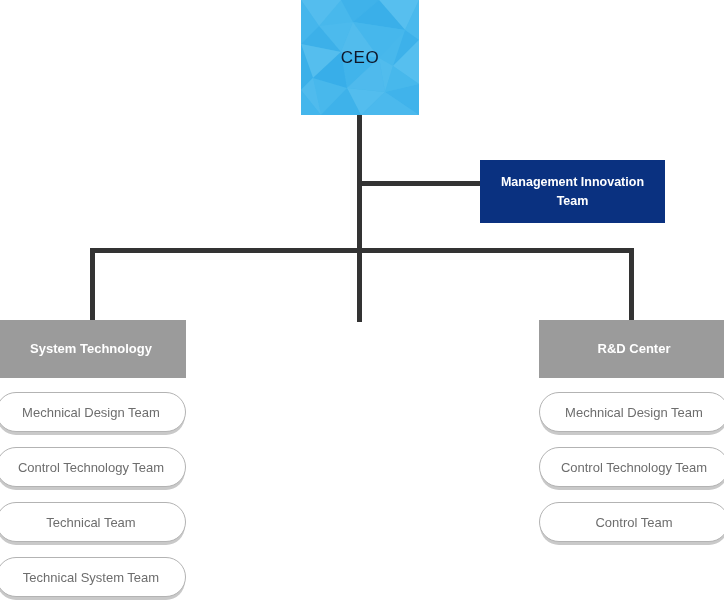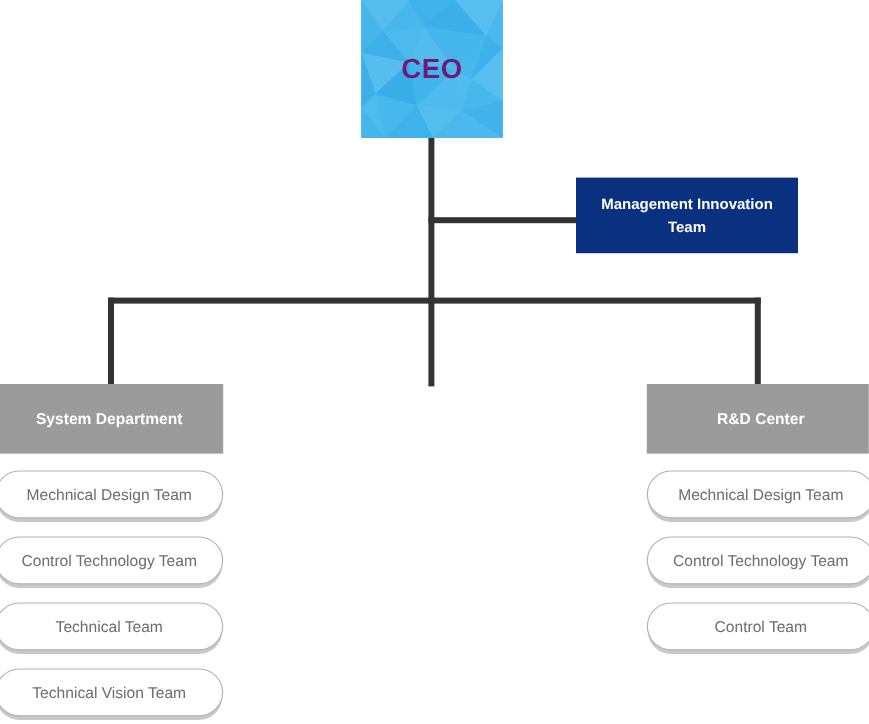--- a/index.html
+++ b/index.html
@@ -19,28 +19,28 @@
   .ceo-box{
     position:absolute;
     left:301px;top:0;width:118px;height:115px;
     background:#48b8ec;
     overflow:hidden;
   }
   .ceo-box svg{position:absolute;left:0;top:0;}
   .ceo-label{
     position:absolute;left:0;top:0;width:100%;height:100%;
     display:flex;align-items:center;justify-content:center;
-    color:#701a75;font-size:23px;font-weight:700;
+    color:#0f172a;font-size:17px;font-weight:400;
     letter-spacing:.5px;
   }
 
   
   .staff-box{
     position:absolute;
-    left:480px;top:148px;width:185px;height:63px;
+    left:480px;top:160px;width:185px;height:63px;
     background:#0a3180;
     display:flex;align-items:center;justify-content:center;
     text-align:center;
     color:#ffffff;font-size:12.5px;font-weight:bold;
     line-height:1.45;
     padding:0 6px;box-sizing:border-box;
   }
 
   
   .col{position:absolute;top:320px;}
@@ -124,34 +124,34 @@
     </svg>
     <div class="ceo-label">CEO</div>
   </div>
 
   <div class="staff-box">
     <span>Management Innovation Team</span>
   </div>
 
   <div class="col col-left">
     <div class="dept-head">
-      <span>System Department</span>
+      <span>System Technology</span>
     </div>
     <div class="team-list">
       <div class="team-box">
         <span>Mechnical Design Team</span>
       </div>
       <div class="team-box">
         <span>Control Technology Team</span>
       </div>
       <div class="team-box">
         <span>Technical Team</span>
       </div>
       <div class="team-box">
-        <span>Technical Vision Team</span>
+        <span>Technical System Team</span>
       </div>
     </div>
   </div>
 
 
   <div class="col col-right">
     <div class="dept-head">
       <span>R&amp;D Center</span>
     </div>
     <div class="team-list">

